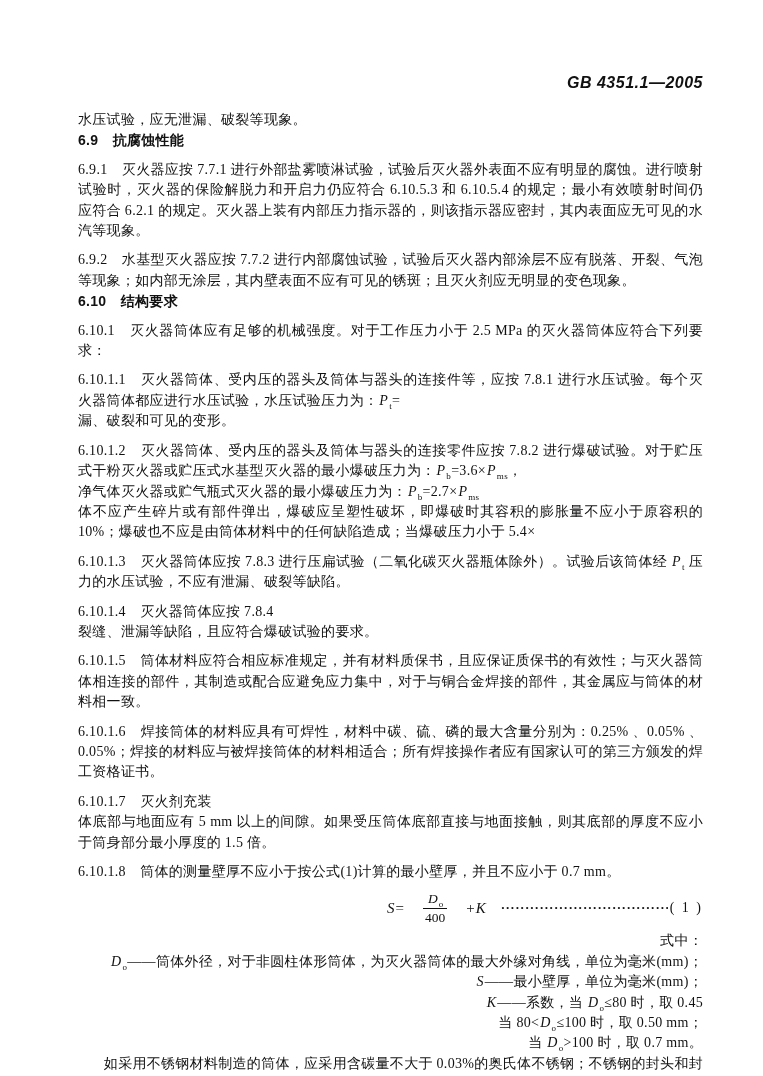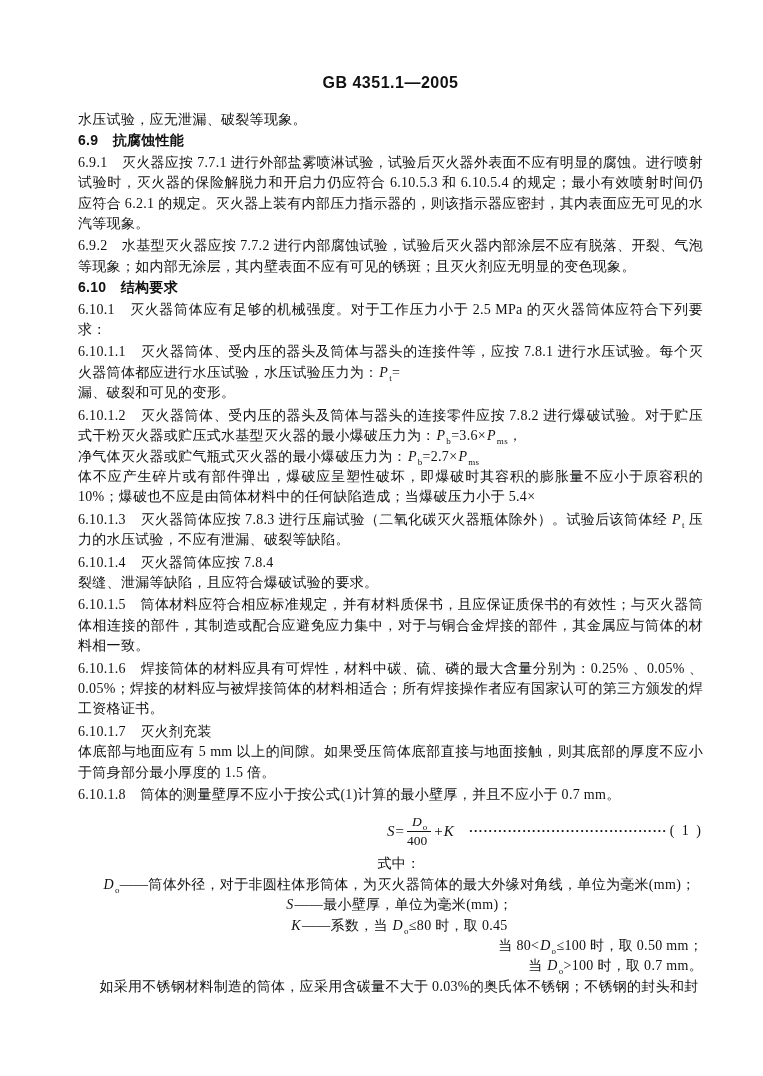--- a/index.html
+++ b/index.html
@@ -8,58 +8,59 @@
     width:763px;height:1076px;
     margin:0 auto;
     background:#ffffff;
     color:#111;
     font-family:"Liberation Serif","DejaVu Serif",serif;
     overflow:hidden;
     box-sizing:border-box;
     padding:74px 60px 0 78px;
   }
   .std-header{
-    text-align:center;
+    text-align:right;
     font-family:"Liberation Sans","DejaVu Sans",sans-serif;
     font-weight:bold;
     font-size:16px;
     letter-spacing:0.5px;
     margin:0 0 18px 0;
+    font-style:italic;
   }
   .doc-body{width:625px;}
   .para{
     margin:0;
     font-size:14px;
     line-height:20.4px;
     text-align:justify;
     text-justify:inter-ideograph;
     letter-spacing:0.3px;
   }
-  .para.clause{margin-top:2px;}
+  .para.clause{margin-top:9px;}
   .para.heading{
     font-weight:bold;
     margin-top:0;
     font-family:"Liberation Sans","DejaVu Sans",sans-serif;
   }
-  .para.ind1{padding-left:17px; text-align:center;}
+  .para.ind1{padding-left:17px; text-align:right;}
   .para.ind2{padding-left:94px; text-align:right;}
   .var{
     font-family:"Liberation Serif","DejaVu Serif",serif;
     font-style:italic;
     padding:0 1px;
   }
   sub{font-size:9px; line-height:0;}
   .formula{
     display:flex;
     align-items:center;
     margin:9px 0 6px 0;
     font-size:15px;
   }
   .f-math{flex:0 0 auto; margin-left:308px; display:inline-flex; align-items:center;}
-  .frac{display:inline-block; text-align:left; vertical-align:middle; margin:0 3px; font-size:13.5px;}
+  .frac{display:inline-block; text-align:center; vertical-align:middle; margin:0 19px; font-size:13.5px;}
   .fnum{display:block; border-bottom:1.3px solid #111; padding:0 4px 1px 4px; line-height:1.15;}
   .fden{display:block; line-height:1.15; padding-top:1px;}
   .f-dots{
     flex:1 1 auto;
     text-align:right;
     white-space:nowrap;
     overflow:hidden;
     font-weight:bold;
     letter-spacing:0.5px;
     margin:0 2px 0 14px;

